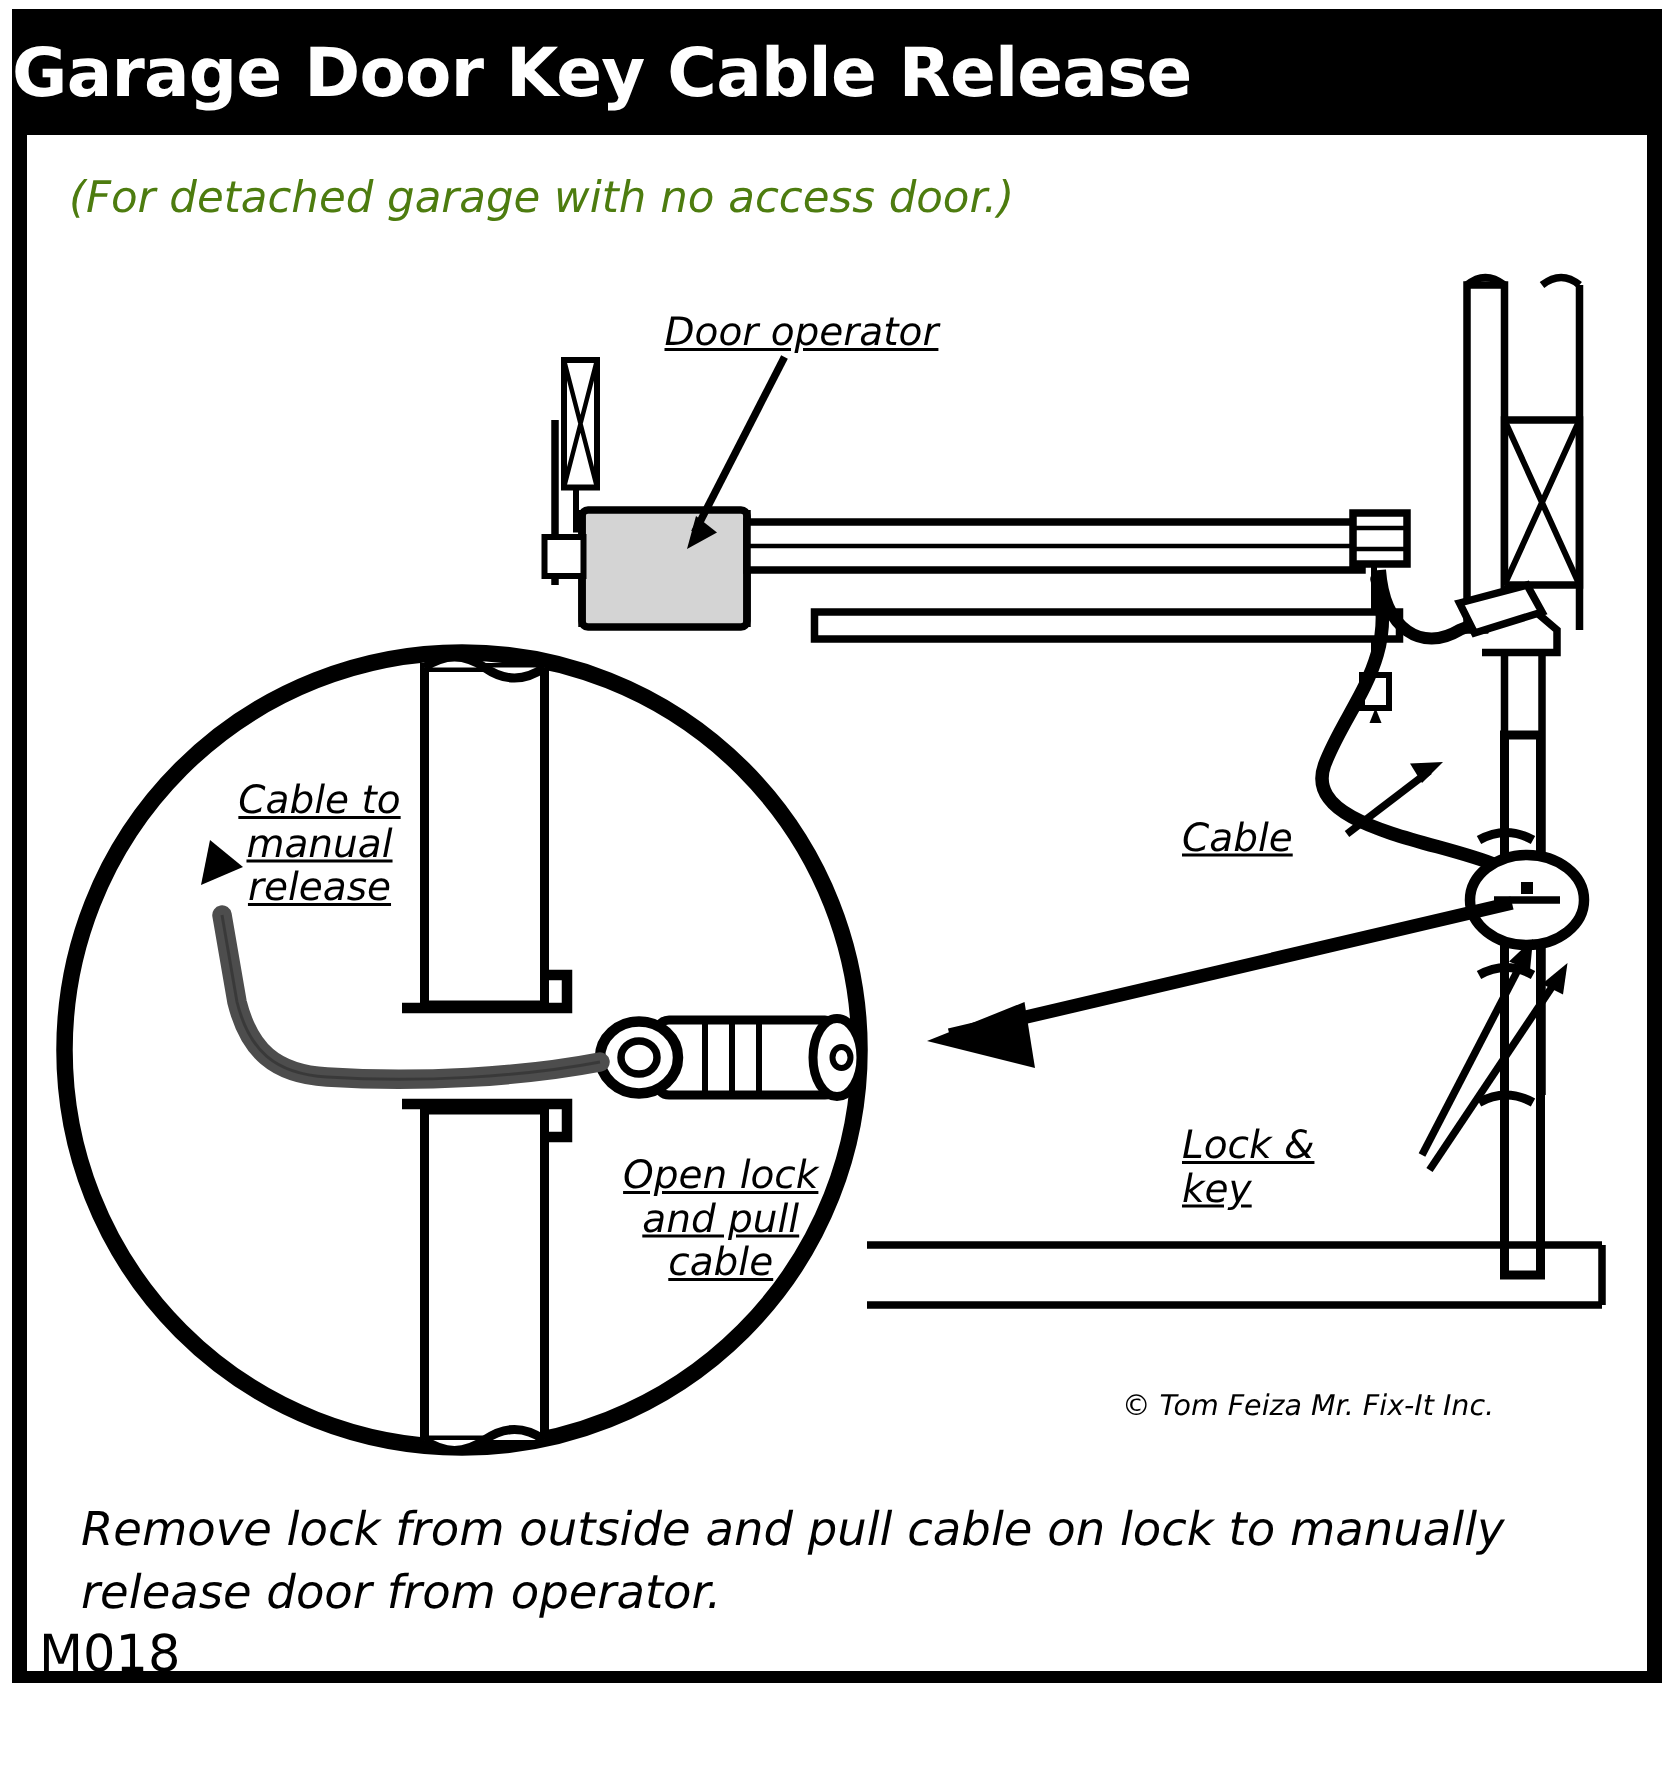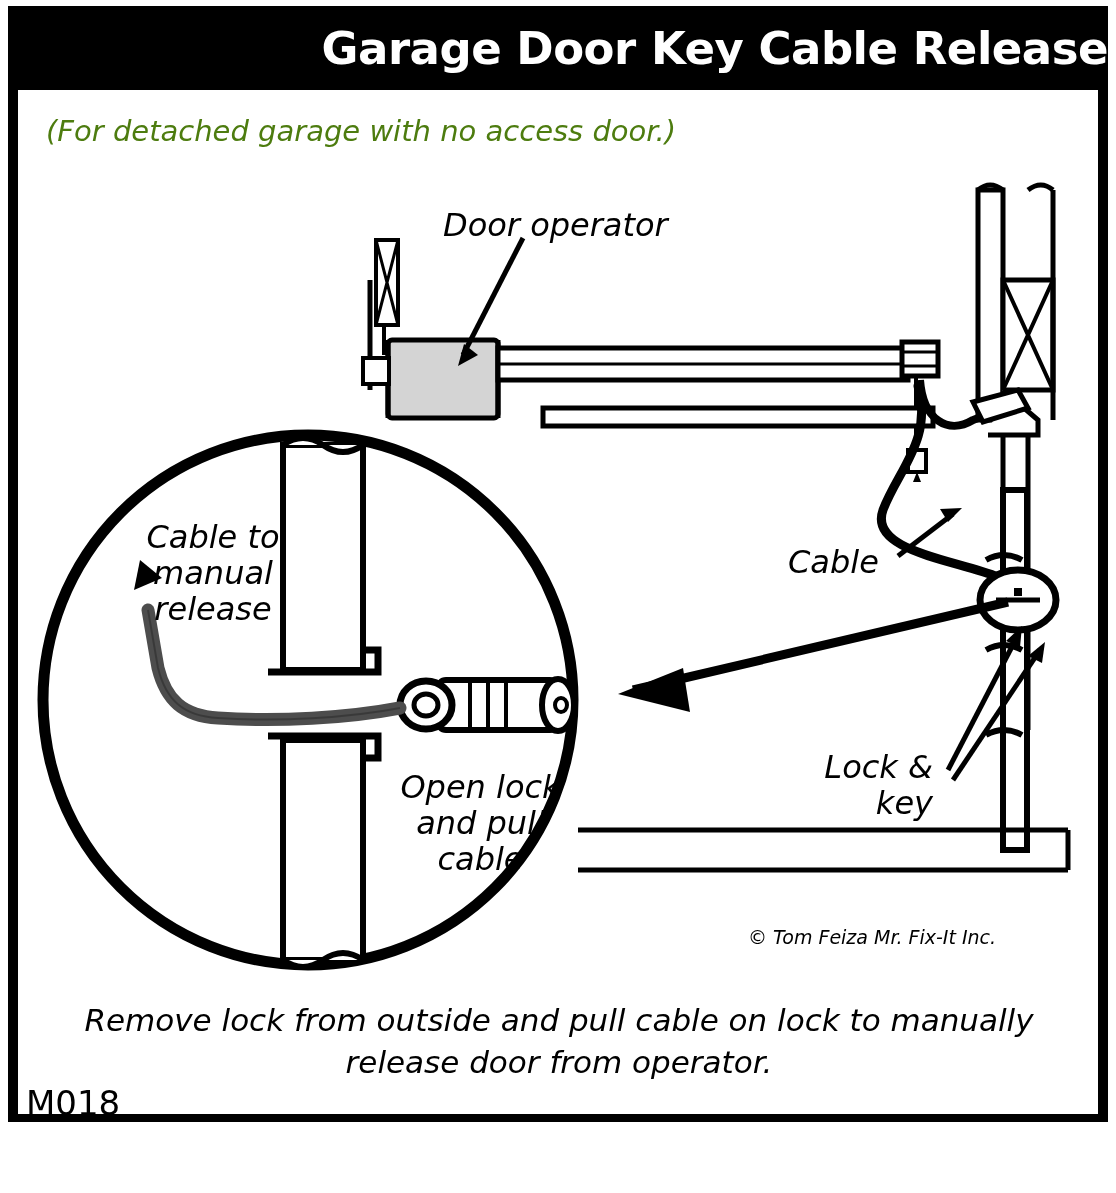--- a/index.html
+++ b/index.html
@@ -37,21 +37,21 @@
   
   .title-bar {
     position: absolute;
     left: 0;
     top: 0;
     width: 1100px;
     height: 84px;
     background: #000000;
     display: flex;
     align-items: center;
-    justify-content: flex-end;
+    justify-content: flex-start;
   }
   .title-text {
     color: #ffffff;
     font-family: "DejaVu Sans", sans-serif;
     font-size: 45px;
     font-weight: bold;
     letter-spacing: -0.5px;
     white-space: nowrap;
   }
 
@@ -78,21 +78,20 @@
   .caption {
     position: absolute;
     left: 36px;
     top: 910px;
     width: 1010px;
     font-family: "DejaVu Sans", sans-serif;
     font-size: 31px;
     line-height: 1.35;
     color: #000000;
     font-style: italic;
-    text-align: center;
   }
 
   .copyright {
     position: absolute;
     left: 730px;
     top: 790px;
     font-family: "DejaVu Sans", sans-serif;
     font-size: 19px;
     color: #000000;
     font-style: italic;
@@ -105,28 +104,29 @@
     top: 1083px;
     font-family: "DejaVu Sans", sans-serif;
     font-size: 34px;
     color: #000000;
   }
 
   
   .lbl {
     position: absolute;
     font-family: "DejaVu Sans", sans-serif;
-    font-size: 32px;
+    font-size: 26px;
     color: #000000;
     font-style: italic;
     white-space: pre-line;
     line-height: 1.12;
+    text-decoration: underline;
   }
   .lbl-cable        { left: 770px; top: 455px; }
-  .lbl-lock-key     { left: 795px; top: 660px; text-align: right; width: 120px; }
+  .lbl-lock-key     { left: 770px; top: 660px; text-align: left; width: 120px; }
   .lbl-cable-manual { left: 110px; top: 430px; width: 170px; text-align: center; }
   .lbl-open-lock    { left: 375px; top: 680px; width: 175px; text-align: center; }
 
   svg { display: block; }
 </style>
 </head>
 <body>
 
 <div class="sheet">
 

